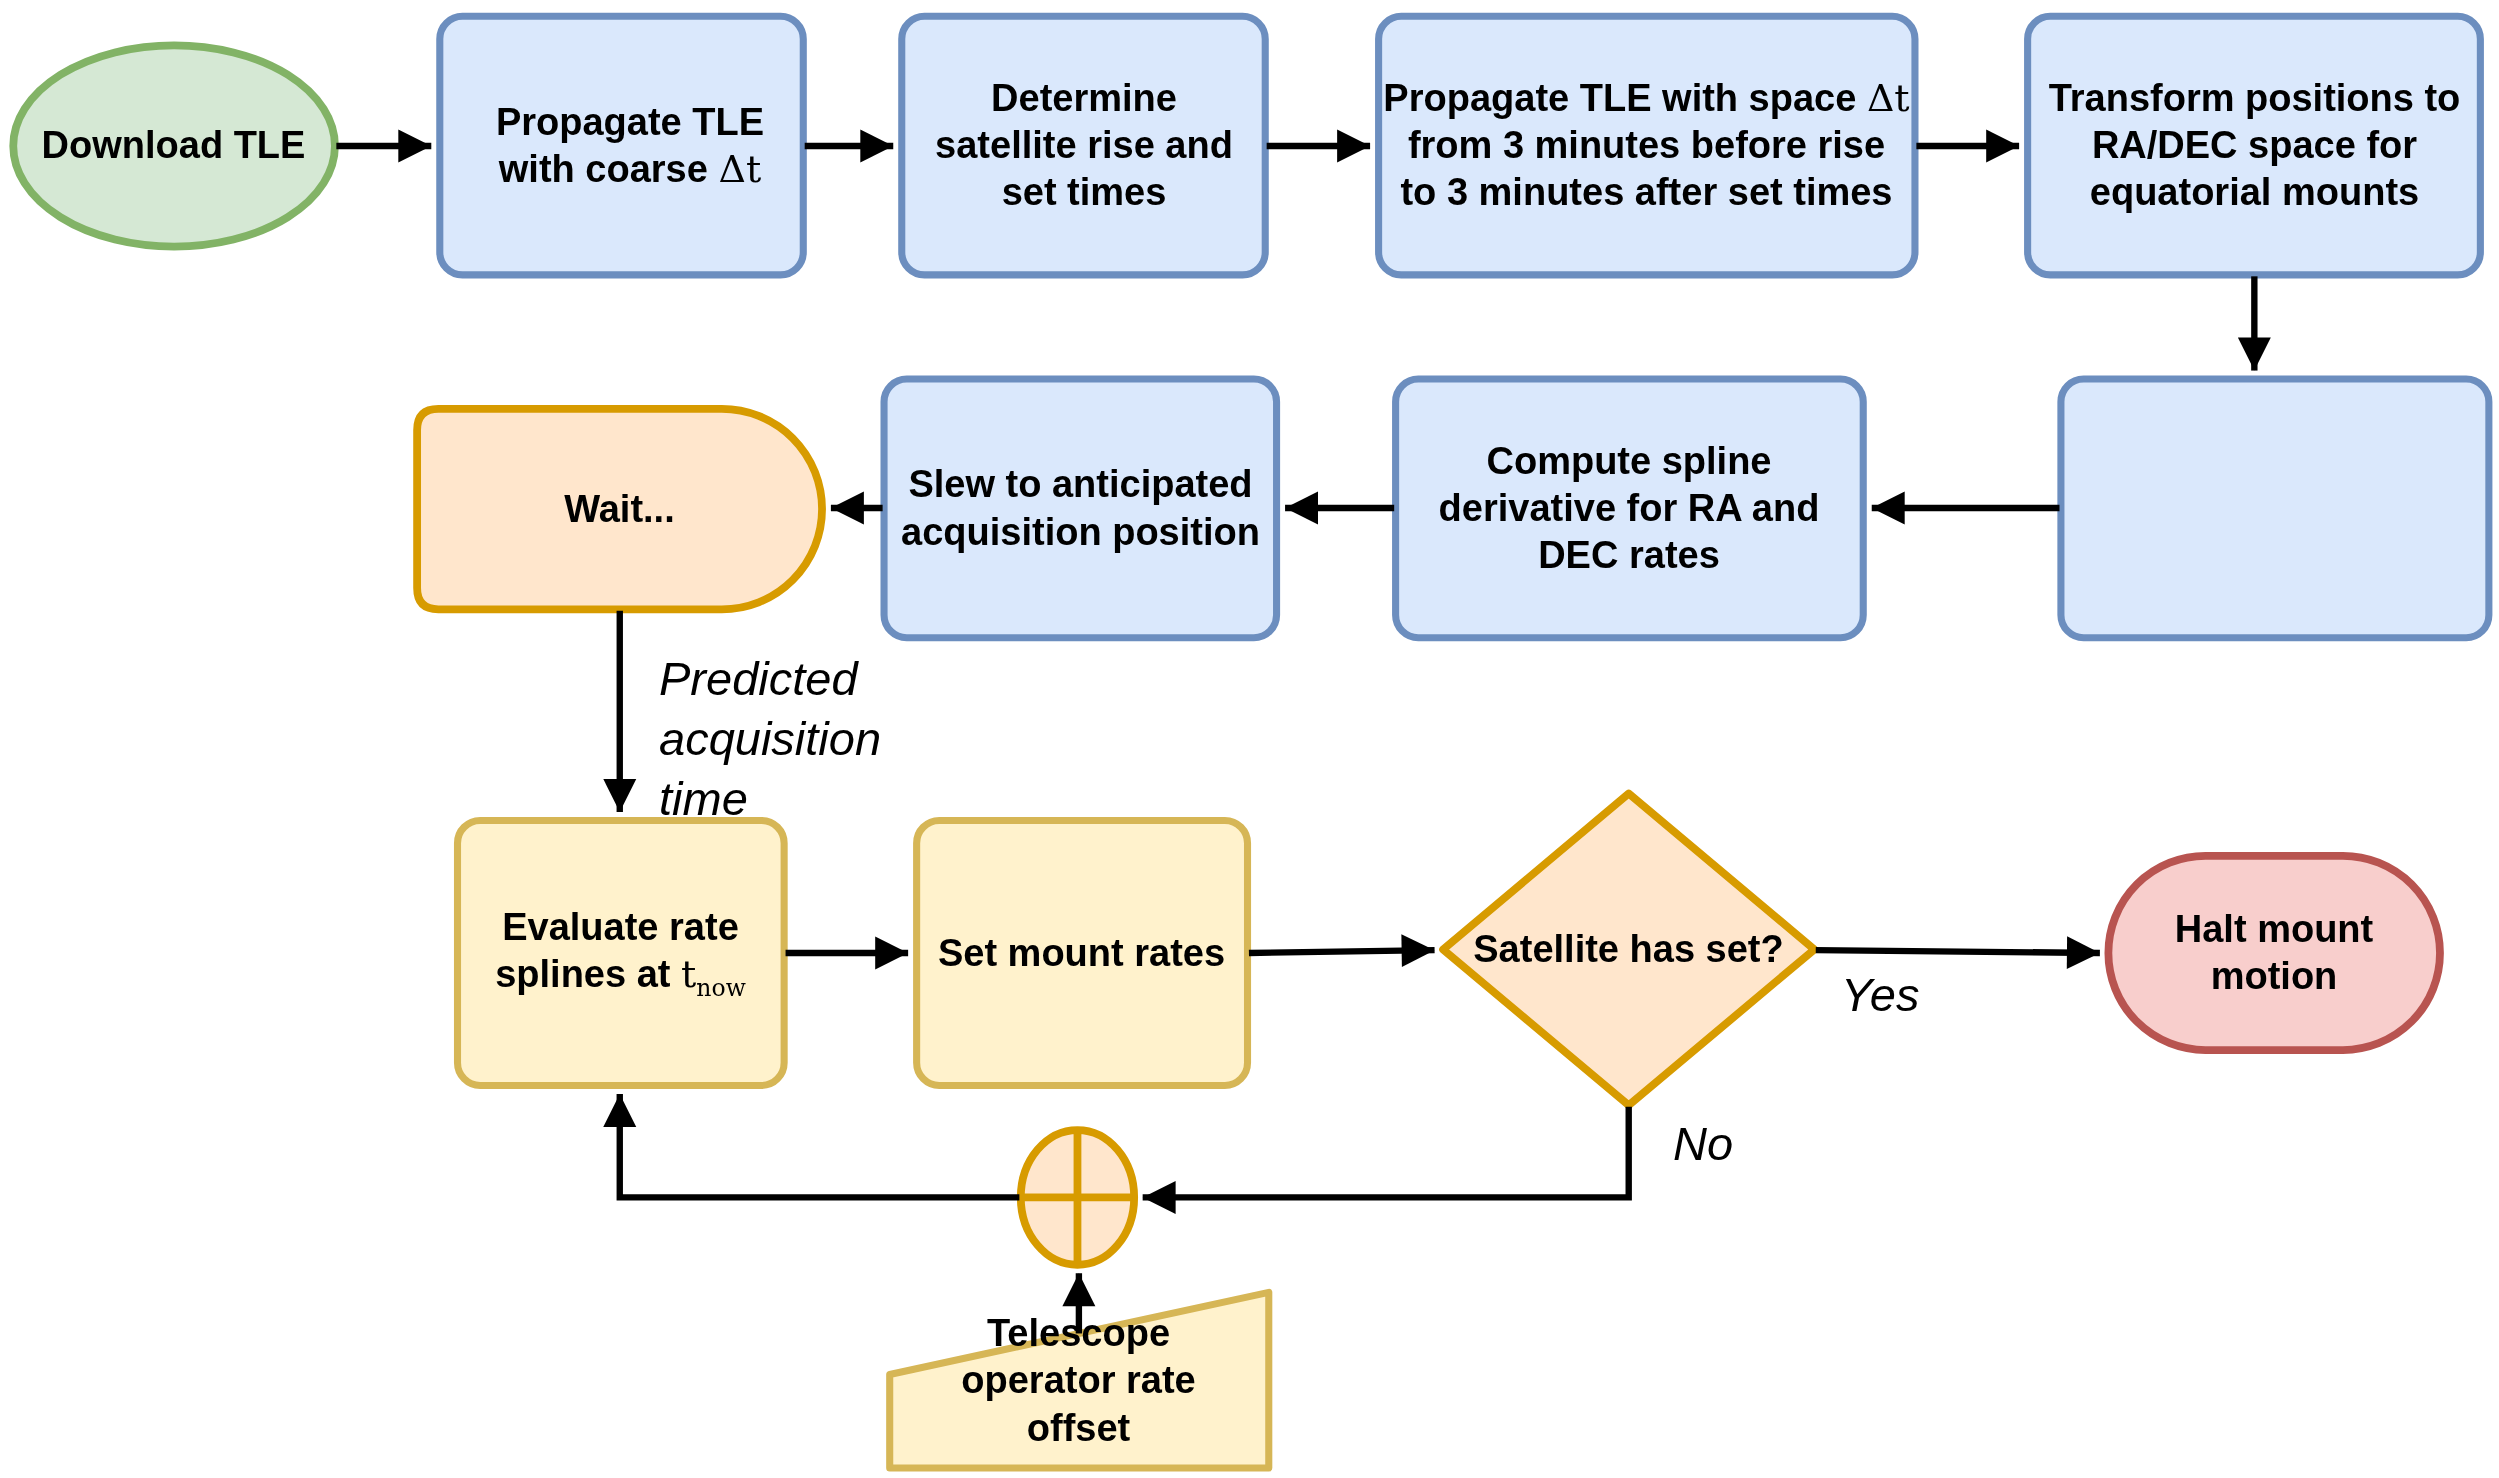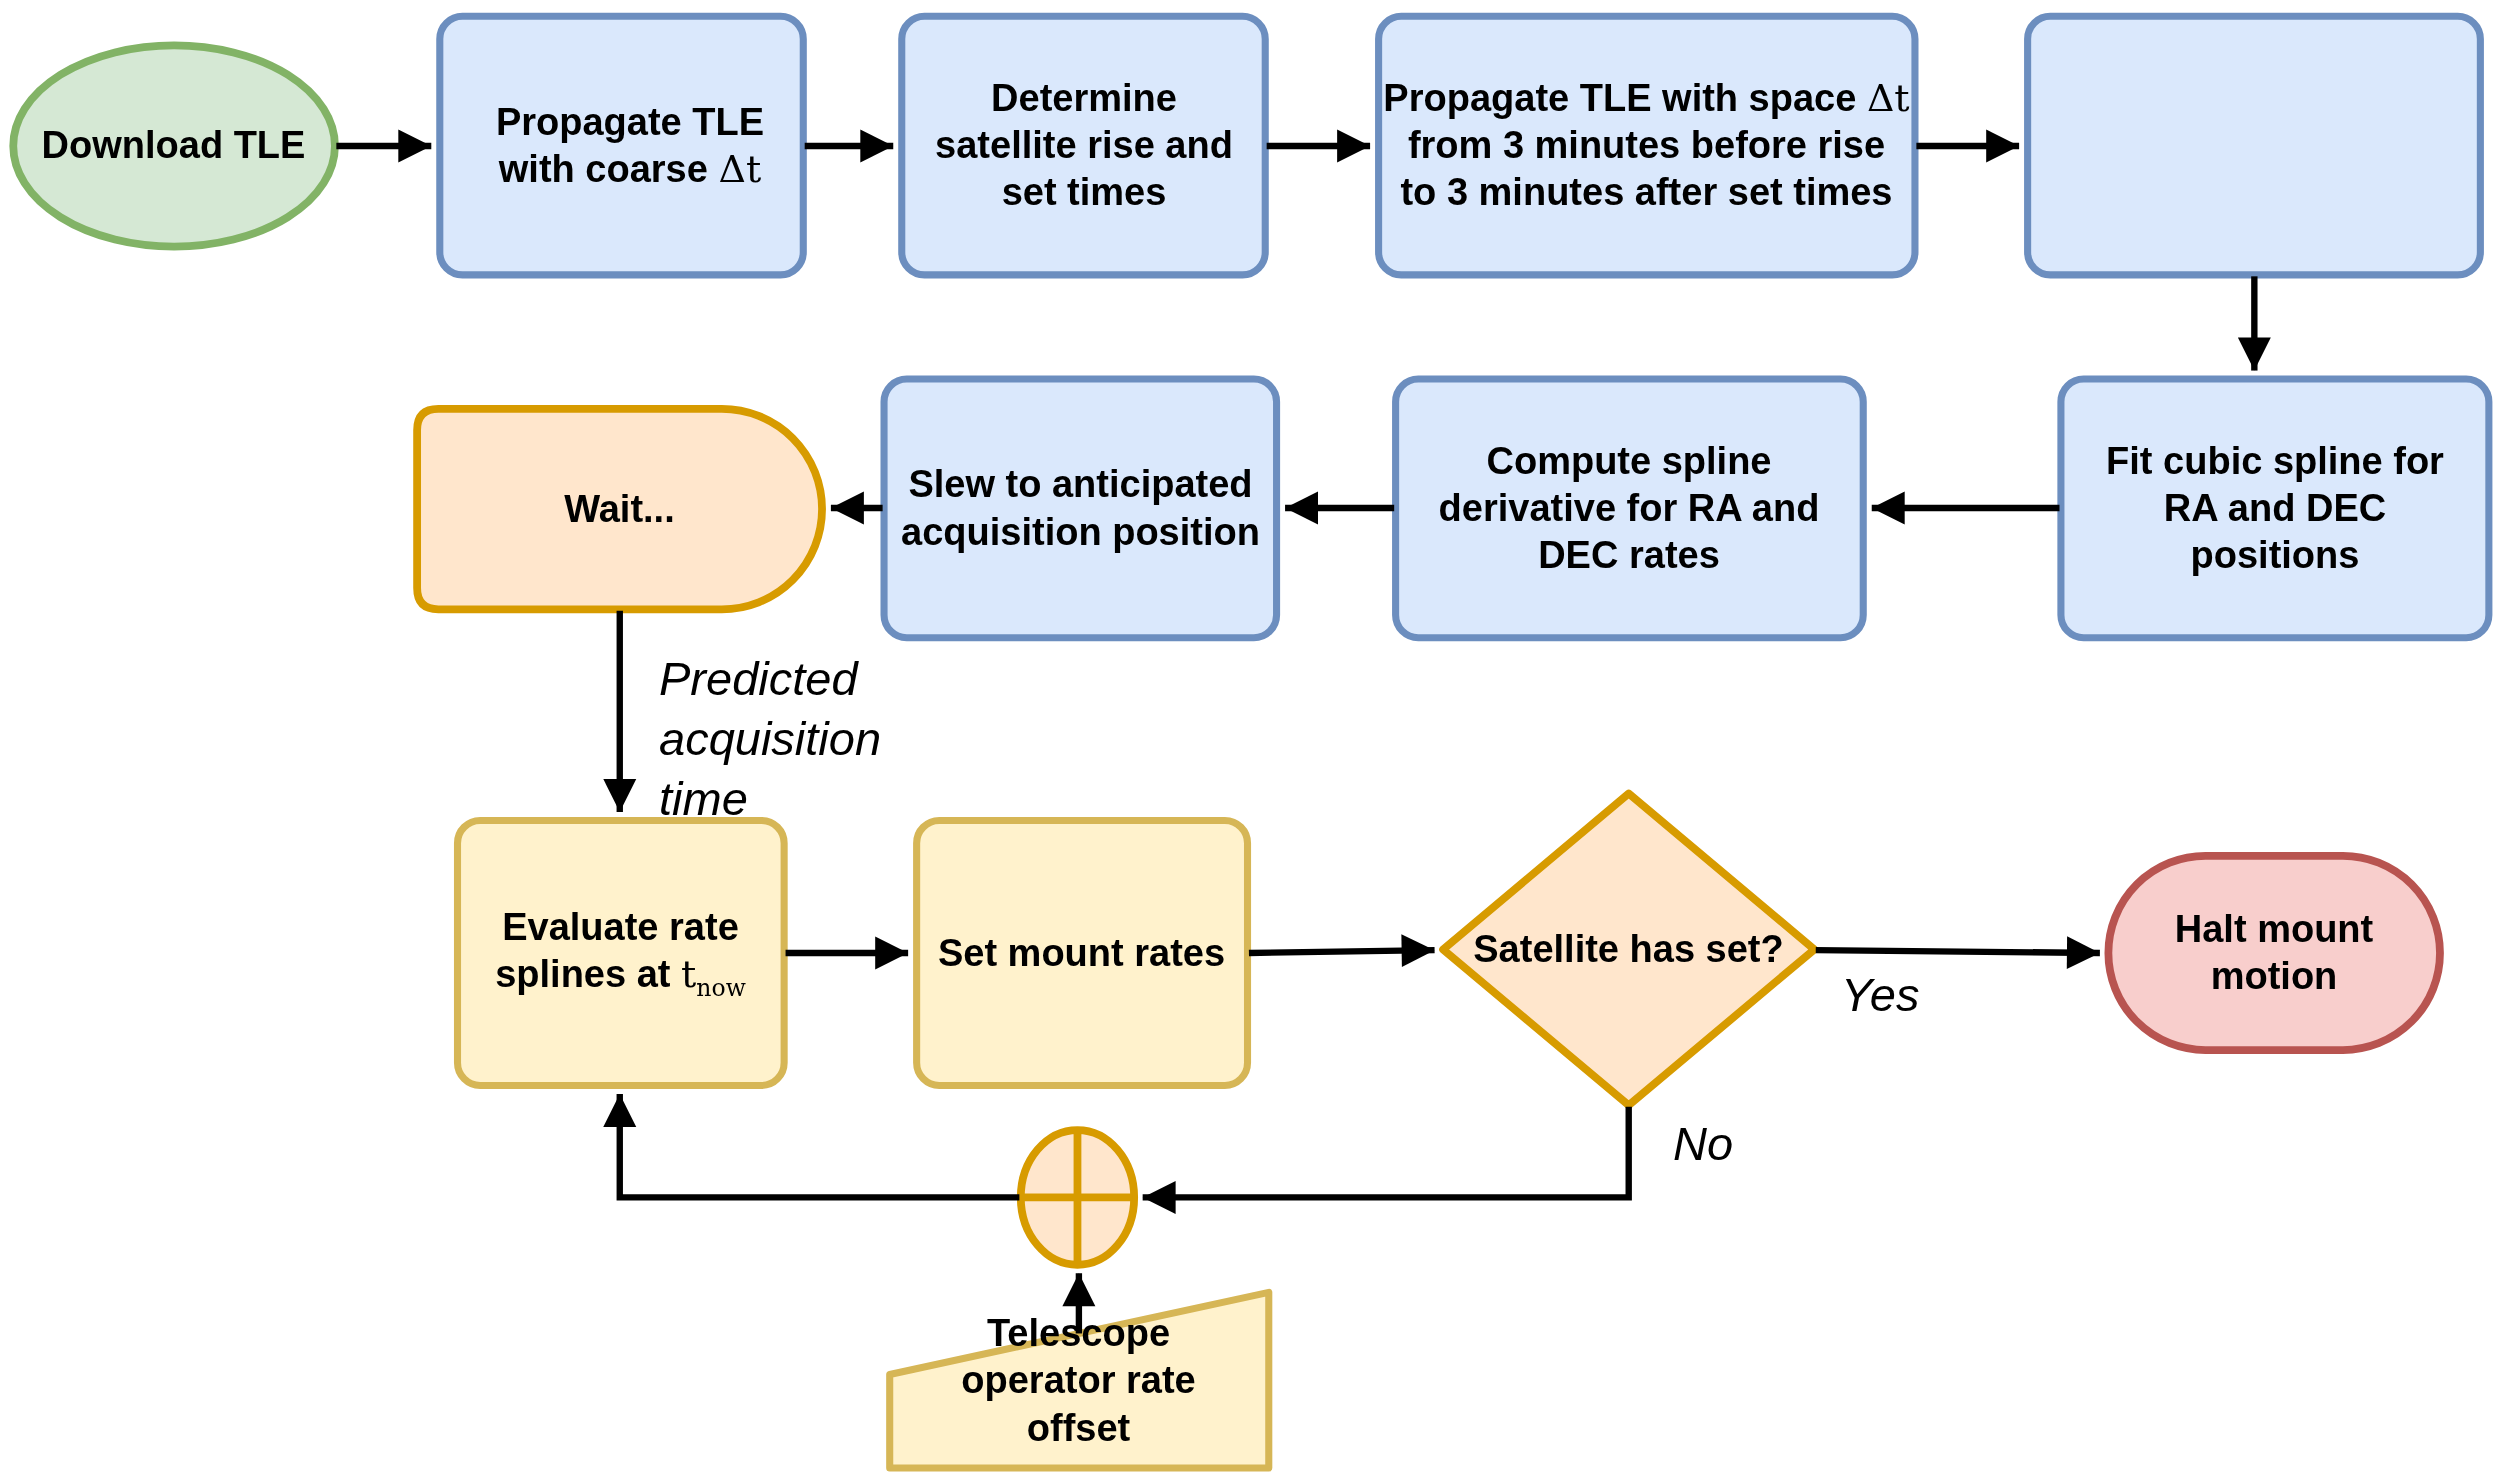--- a/index.html
+++ b/index.html
@@ -89,26 +89,26 @@
     <div>satellite rise and</div>
     <div>set times</div>
   </div>
 
   <div class="lbl" style="left:1378px;top:16.3px;width:537px;height:259px;">
     <div><span>Propagate TLE with space </span><span class="math">Δt</span></div>
     <div>from 3 minutes before rise</div>
     <div>to 3 minutes after set times</div>
   </div>
 
+  <div class="lbl" style="left:2028px;top:16.3px;width:453px;height:259px;">
+    <div>Transform positions to</div>
+    <div>RA/DEC space for</div>
+    <div>equatorial mounts</div>
+  </div>
 
-  <div class="lbl" style="left:2061px;top:379px;width:428px;height:259px;">
-    <div>Fit cubic spline for</div>
-    <div>RA and DEC</div>
-    <div>positions</div>
-  </div>
 
   <div class="lbl" style="left:1395px;top:379px;width:468px;height:259px;">
     <div>Compute spline</div>
     <div>derivative for RA and</div>
     <div>DEC rates</div>
   </div>
 
   <div class="lbl" style="left:884px;top:379px;width:393px;height:259px;">
     <div>Slew to anticipated</div>
     <div>acquisition position</div>

